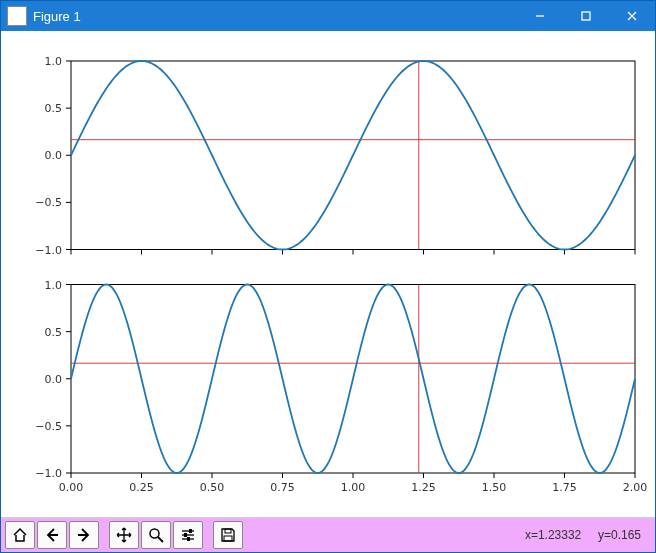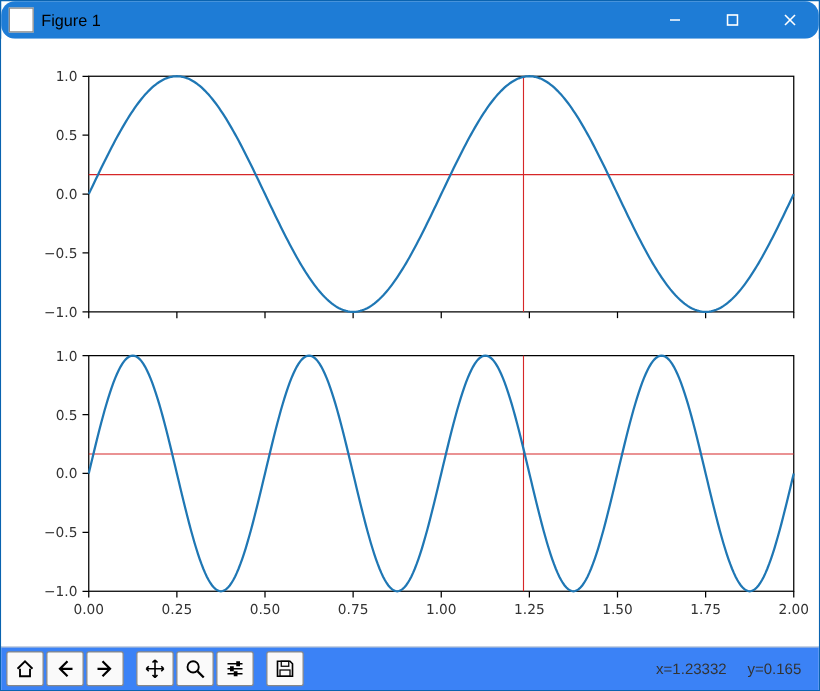--- a/index.html
+++ b/index.html
@@ -15,26 +15,25 @@
   .window {
     width: 656px;
     height: 553px;
     border: 1px solid #0a63b0;
     box-sizing: border-box;
     display: flex;
     flex-direction: column;
   }
   .titlebar {
     background: #1e7cd6;
-    color: #000000;
+    color: #ffffff;
     height: 30px;
     display: flex;
     align-items: center;
     padding-left: 6px;
-    border-radius: 11px;
   }
   .titlebar .icon {
     width: 18px;
     height: 18px;
     background: #fff;
     border: 1px solid #888;
     margin-right: 6px;
     display: inline-block;
   }
   .titlebar .title {
@@ -59,21 +58,21 @@
     left: 0;
     top: 0;
   }
   .axis-text {
     font-size: 11px;
     fill: #333;
     font-family: "DejaVu Sans", Arial, sans-serif;
   }
   .toolbar {
     height: 34px;
-    background: #3b82f6;
+    background: #f0abfc;
     border-top: 1px solid #cfcfcf;
     display: flex;
     align-items: center;
     padding: 0 4px;
   }
   .btn-group {
     display: flex;
     margin-right: 8px;
   }
   .tool-btn {

